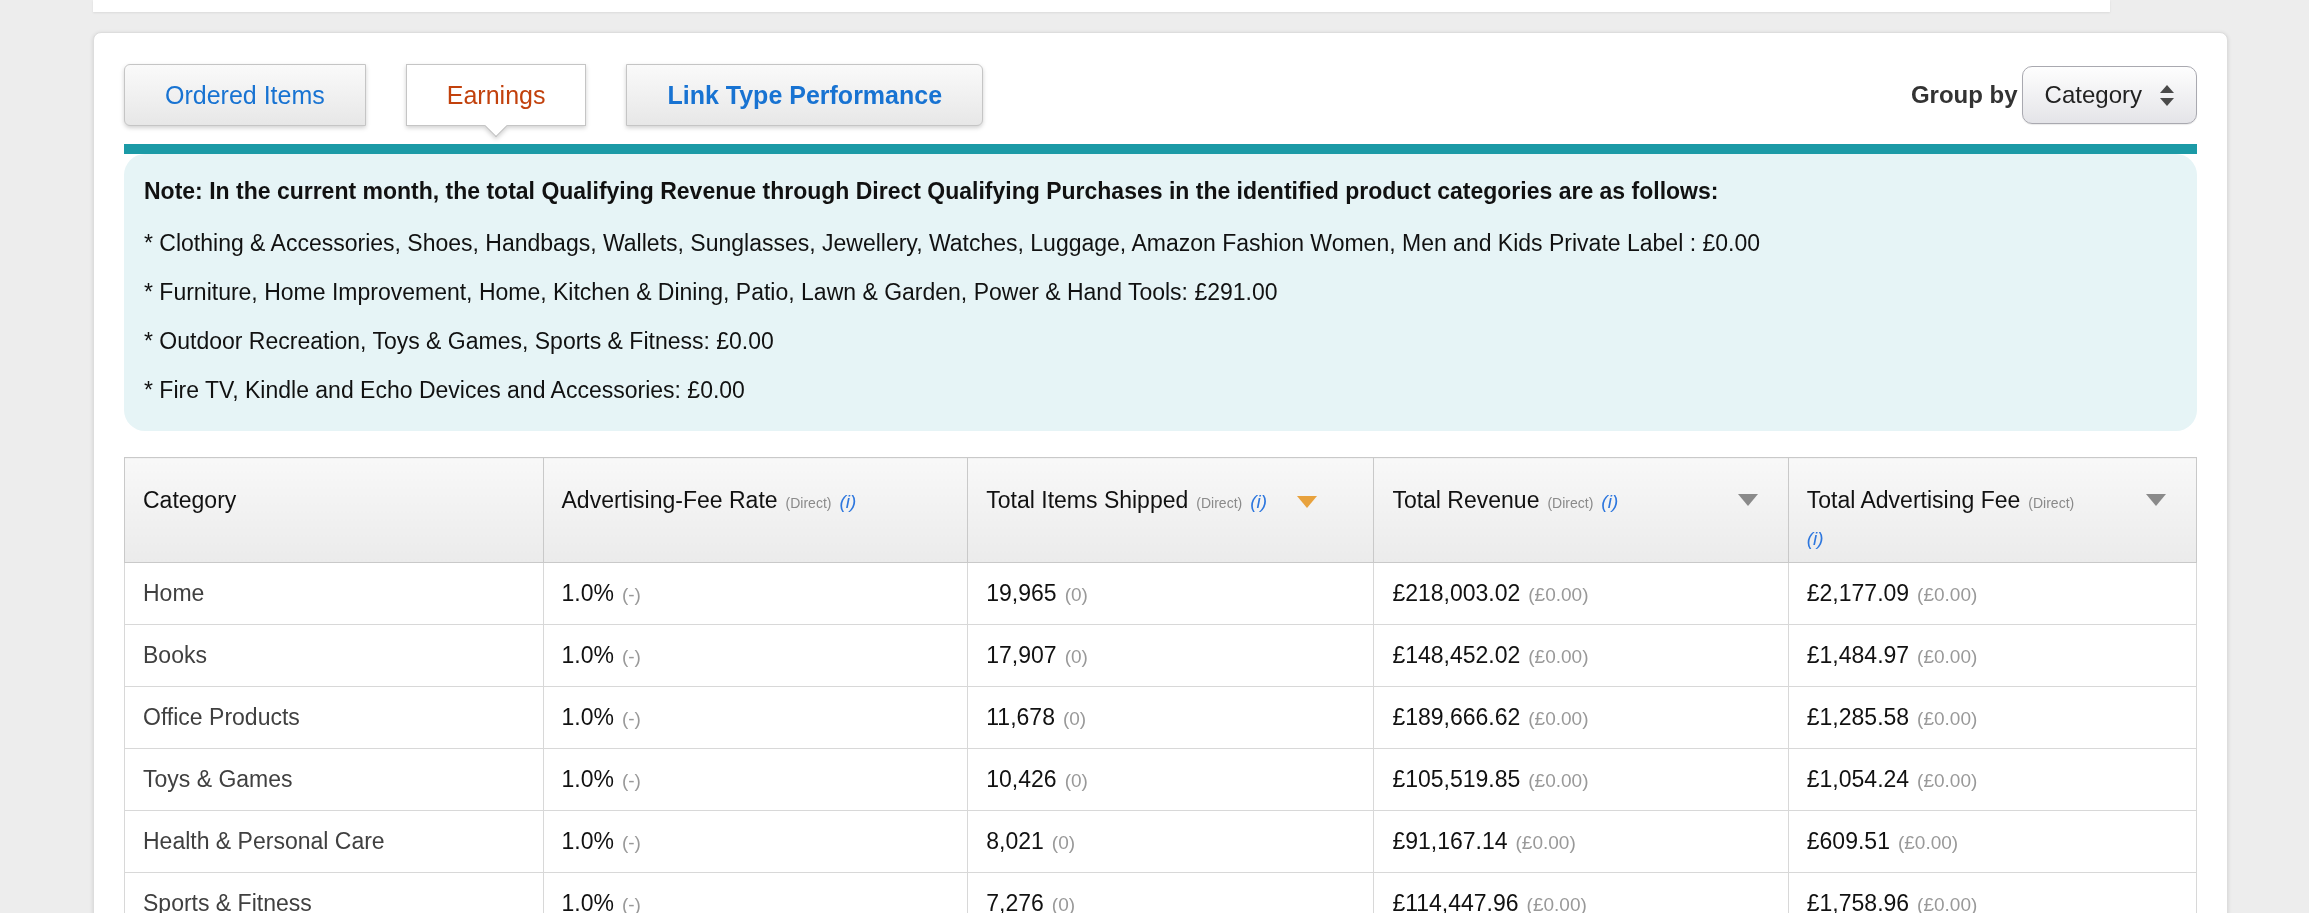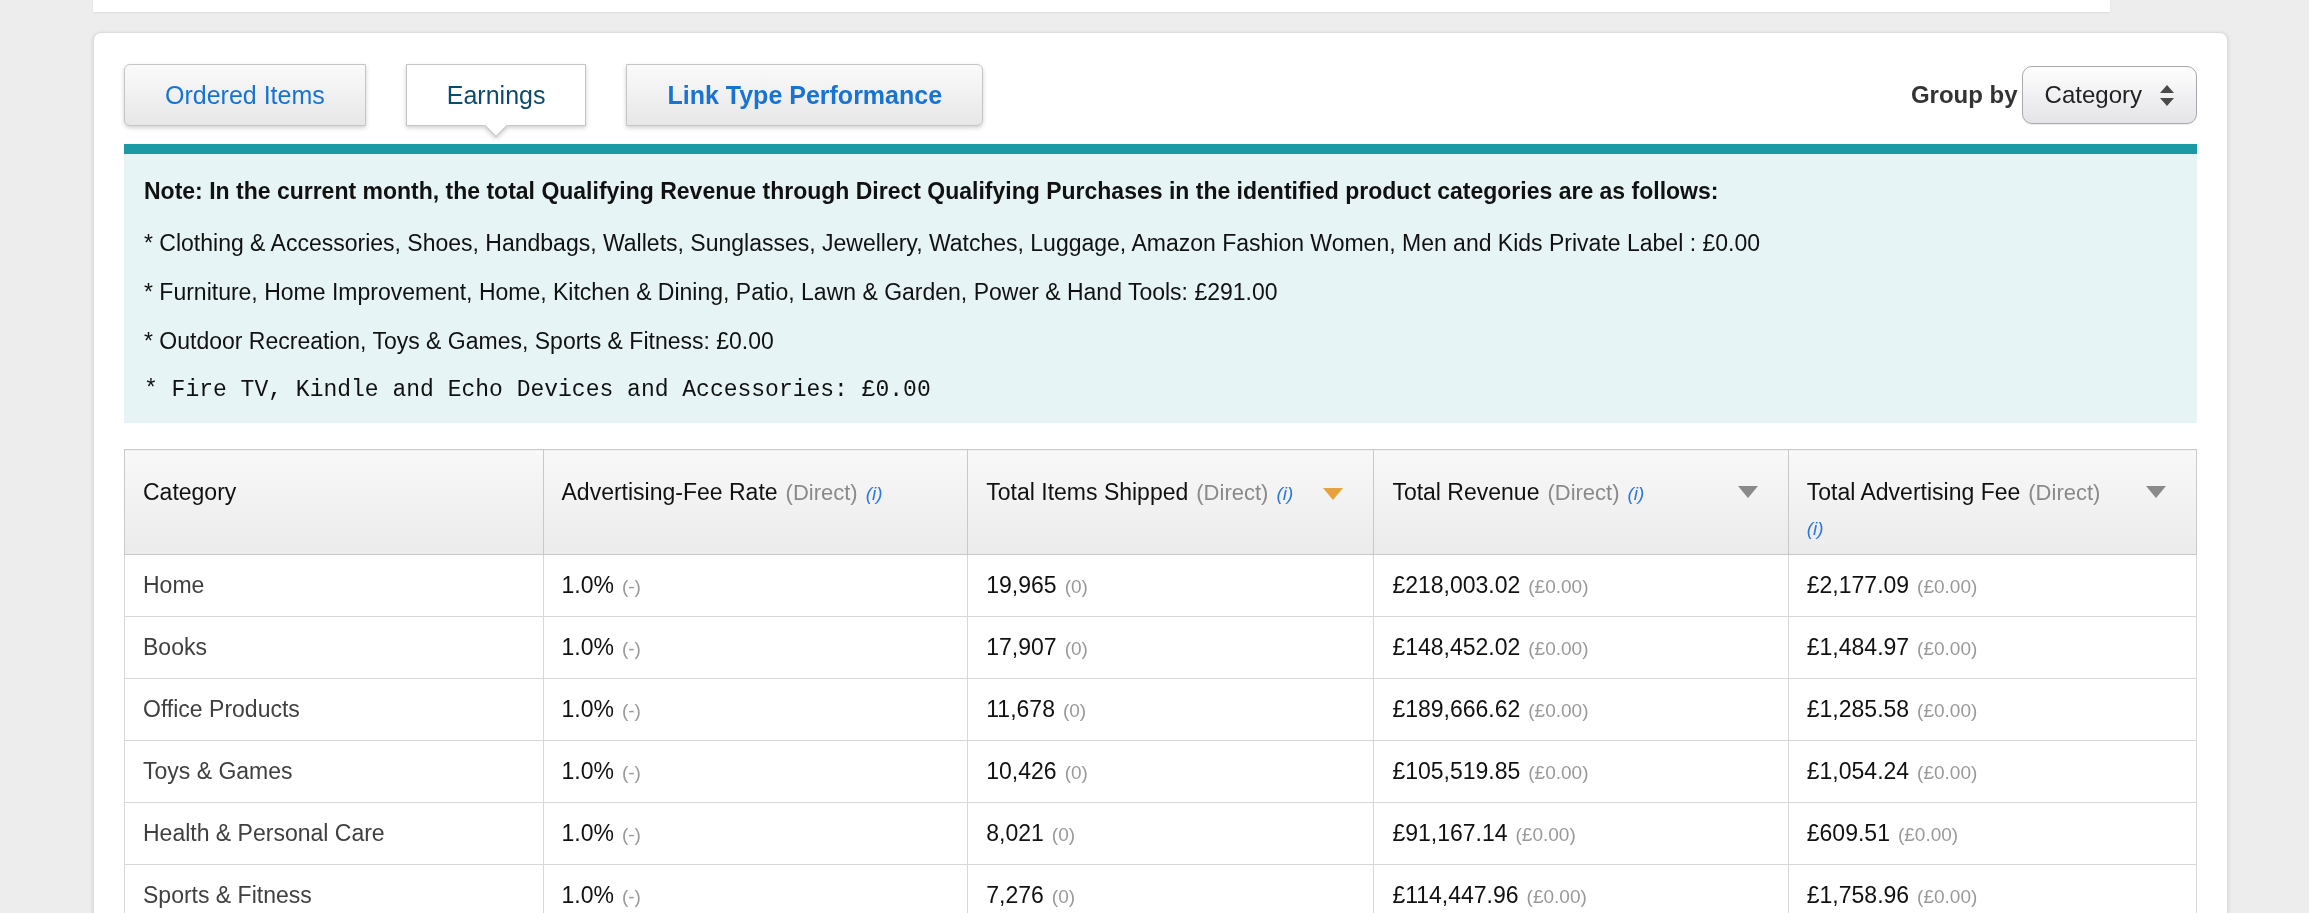--- a/index.html
+++ b/index.html
@@ -14,52 +14,52 @@
     box-shadow:0 1px 4px rgba(0,0,0,.12); padding:31px 30px 0; }
 
   
   .tab-row { display:flex; justify-content:space-between; align-items:center; height:62px; }
   .tab-group { display:flex; filter:drop-shadow(0 2px 2px rgba(0,0,0,.18));gap:41px; }
   .tab { position:relative; height:62px; line-height:60px; padding:0 40px;
     font-size:25px; color:#1873d2; background:linear-gradient(#fafafa,#e7e7e7);
     border:1px solid #c5c5c5; margin-left:-1px; cursor:pointer; white-space:nowrap; }
   .tab:first-child { border-radius:6px 0 0 6px; margin-left:0; }
   .tab:last-child { border-radius:0 6px 6px 0;font-weight:bold; }
-  .tab.active { background:#fff; color:#0c4a6e; z-index:2; }
+  .tab.active { background:#fff; color:#c2410c; z-index:2; }
   .tab.active::after { content:""; position:absolute; left:50%; bottom:-9px;
     width:15px; height:15px; background:#fff;
     border-right:1px solid #bdbdbd; border-bottom:1px solid #bdbdbd;
     transform:translateX(-50%) rotate(45deg); }
 
   .group-by { display:flex; align-items:center; gap:4px; }
   .group-by-label { font-size:24px; font-weight:bold; color:#333; }
   .dropdown { display:flex; align-items:center; gap:18px; height:58px; padding:0 22px;
     border:1px solid #a9a9b0; border-radius:10px; cursor:pointer;
     background:linear-gradient(#fefefe,#e4e4e8); font-size:24px; color:#222;
     box-shadow:0 1px 1px rgba(0,0,0,.08); }
   .dd-arrows { display:flex; flex-direction:column; gap:5px; }
   .tri-up   { width:0; height:0; border-left:7px solid transparent; border-right:7px solid transparent; border-bottom:8px solid #4a4a4a; }
   .tri-down { width:0; height:0; border-left:7px solid transparent; border-right:7px solid transparent; border-top:8px solid #4a4a4a; }
 
   
   .teal-bar { margin-top:18px; height:10px; background:#1b9aa6; }
-  .note { background:#e6f4f6; padding:22px 20px 18px; font-size:23px; line-height:30px; }
+  .note { background:#e6f4f6; padding:22px 20px 18px; font-size:23px; line-height:30px;border-radius:21px; }
   .note-heading { font-weight:bold; margin-bottom:22px; }
   .note-line { margin-bottom:19px; }
-  .note-line:last-child { margin-bottom:0;font-family:Liberation Mono, monospace; }
+  .note-line:last-child { margin-bottom:8px; }
 
   
   .report-table { width:100%; border-collapse:collapse; margin-top:26px; font-size:23px; }
   .report-table th { position:relative; height:105px; vertical-align:top; text-align:left;
     padding:24px 18px 0; font-weight:normal; line-height:36px;
     background:linear-gradient(#f8f8f8,#ebebeb); border:1px solid #c9c9c9; }
   .report-table td { height:62px; padding:0 18px; border:1px solid #d8d8d8; background:#fff; }
   .col1{width:20.2%;} .col2{width:20.5%;} .col3{width:19.6%;} .col4{width:20%;} .col5{width:19.7%;}
 
-  .qualifier { color:#8a8a8a; font-size:22px; margin-left:8px; }
+  .qualifier { color:#8a8a8a; font-size:14px; margin-left:8px; }
   .info { color:#2e77de; font-style:italic; font-size:19px; margin-left:8px; cursor:pointer; }
   .info.block { display:block; margin-left:0; }
 
   .sort-arrow { display:inline-block; width:0; height:0;
     border-left:10px solid transparent; border-right:10px solid transparent; }
   .sort-arrow.active-inline { border-top:12px solid #e8a23d; margin-left:30px; }
   .sort-arrow.right { position:absolute; right:30px; top:36px; border-top:12px solid #8a8a8a; }
 
   .cat-link { color:#404040; text-decoration:none; cursor:pointer; }
   .sub { color:#999; font-size:19px; margin-left:8px; }

